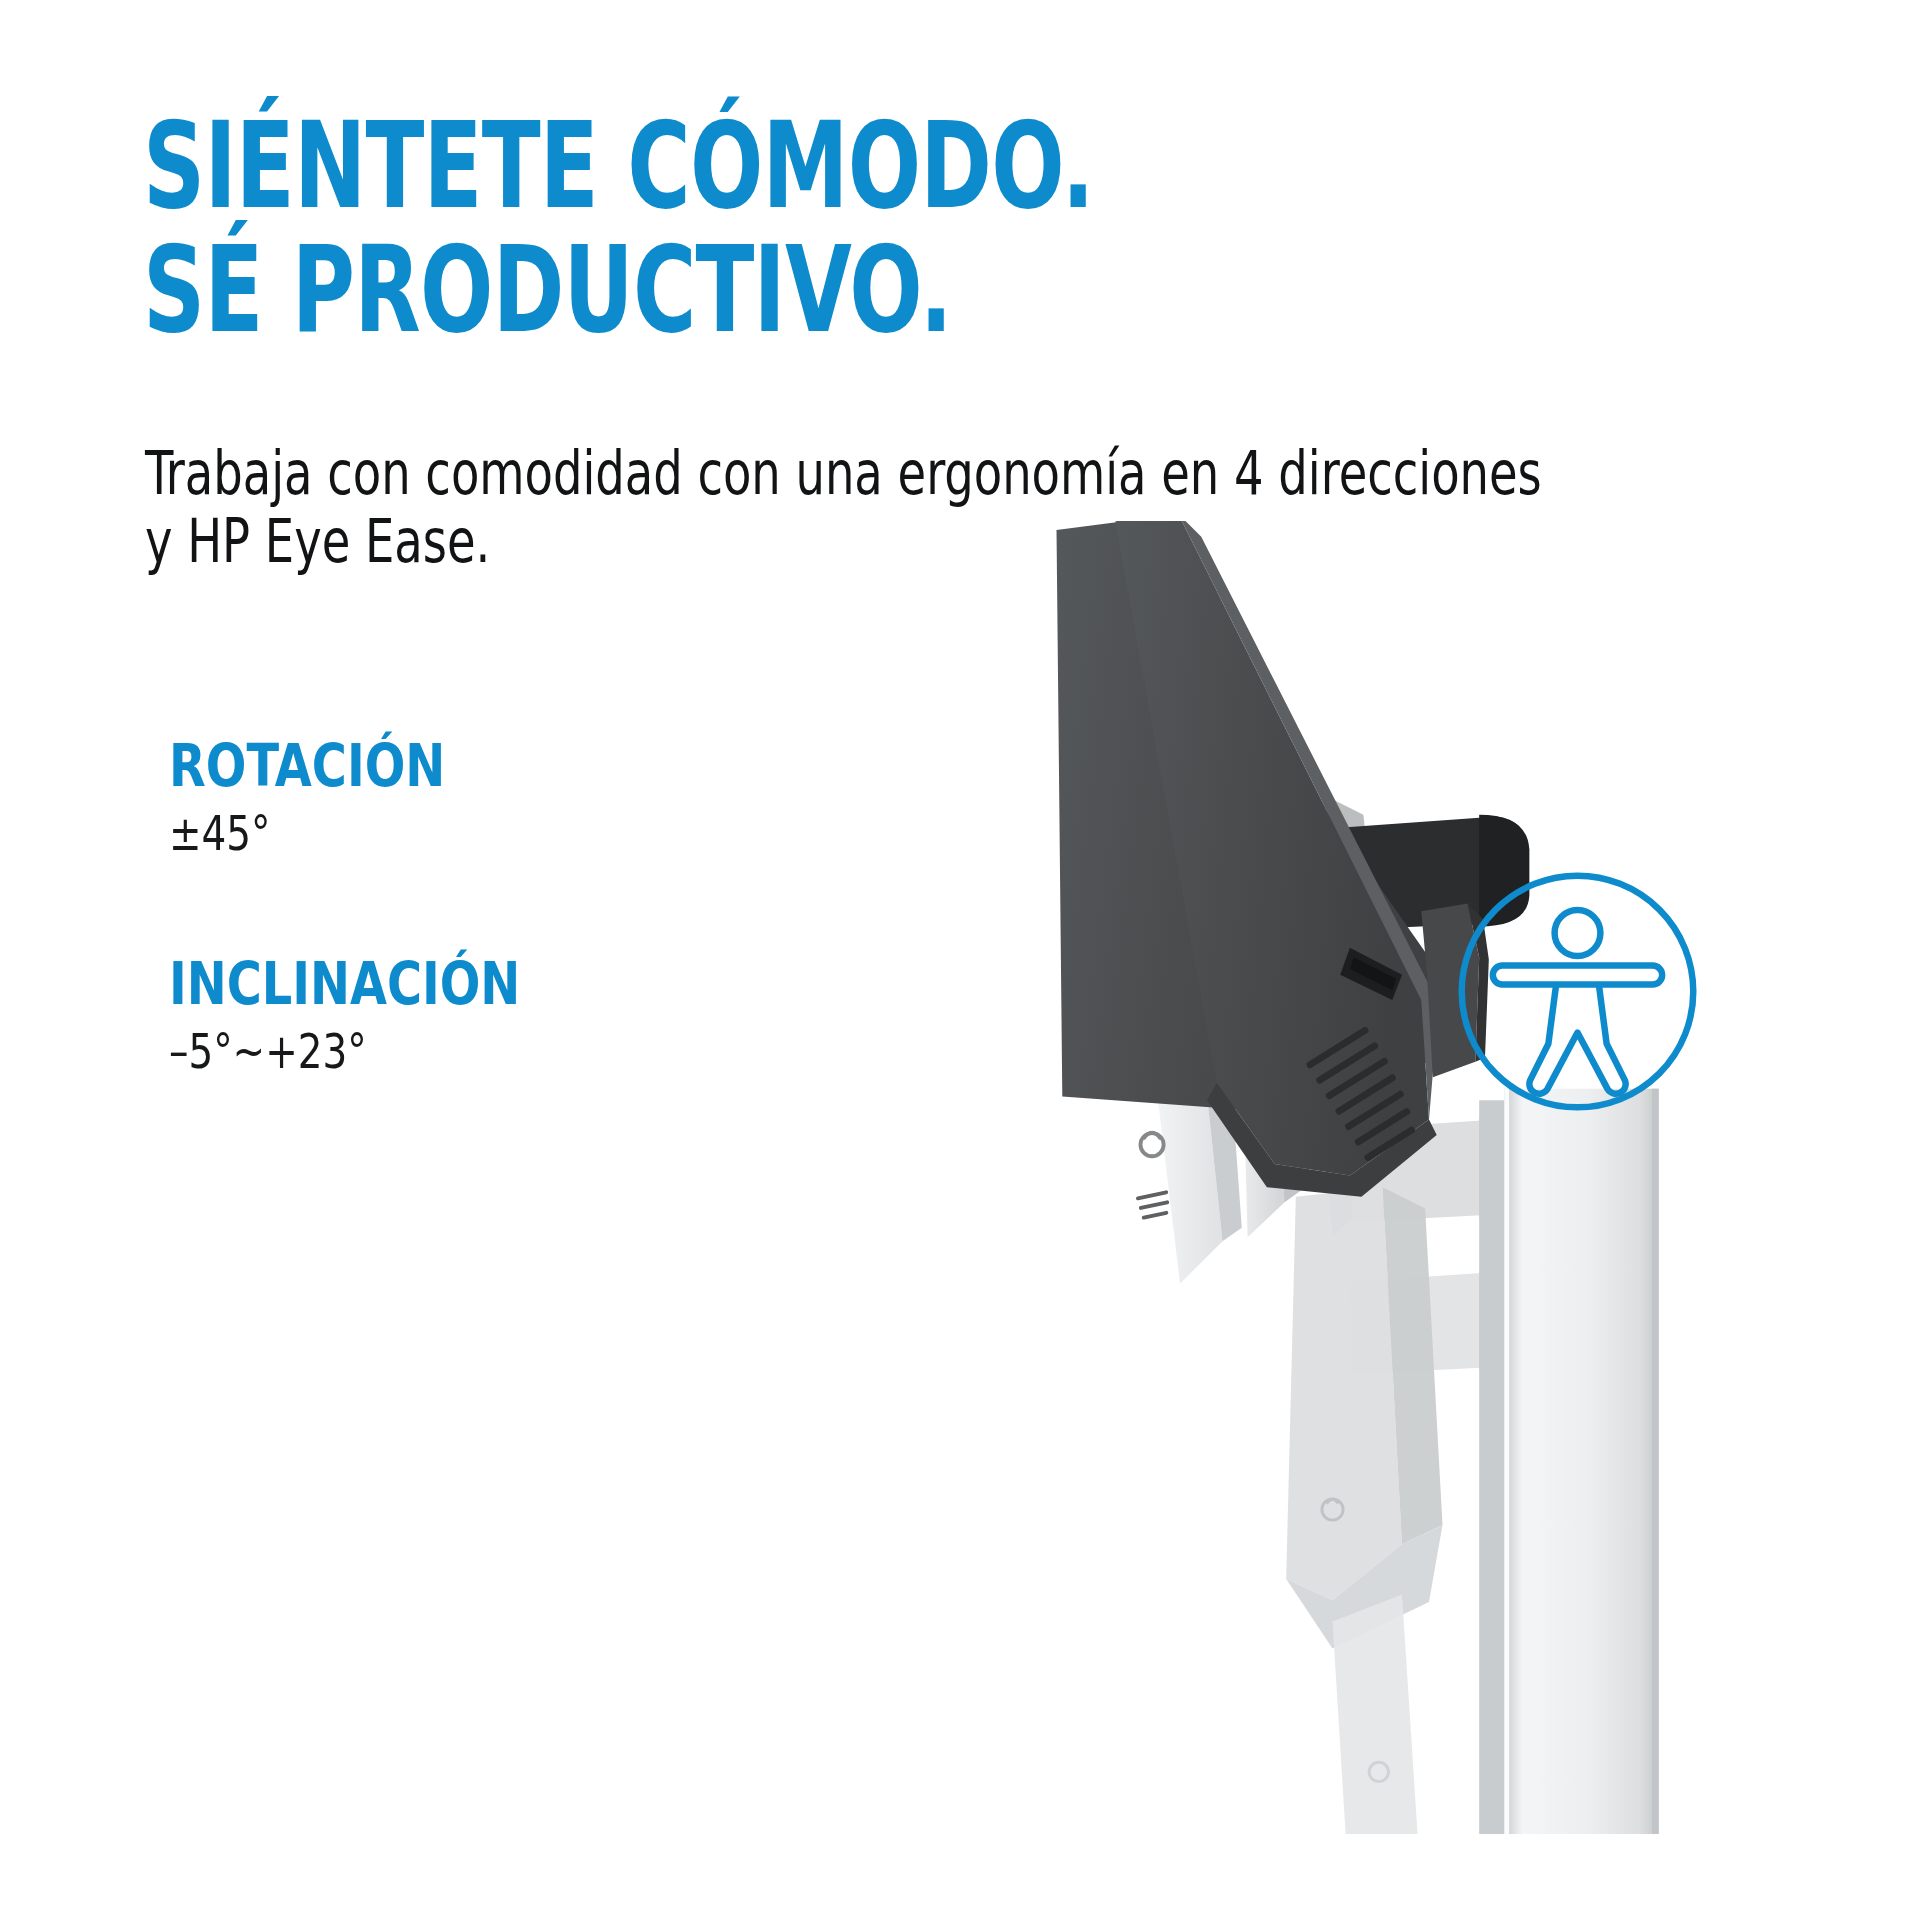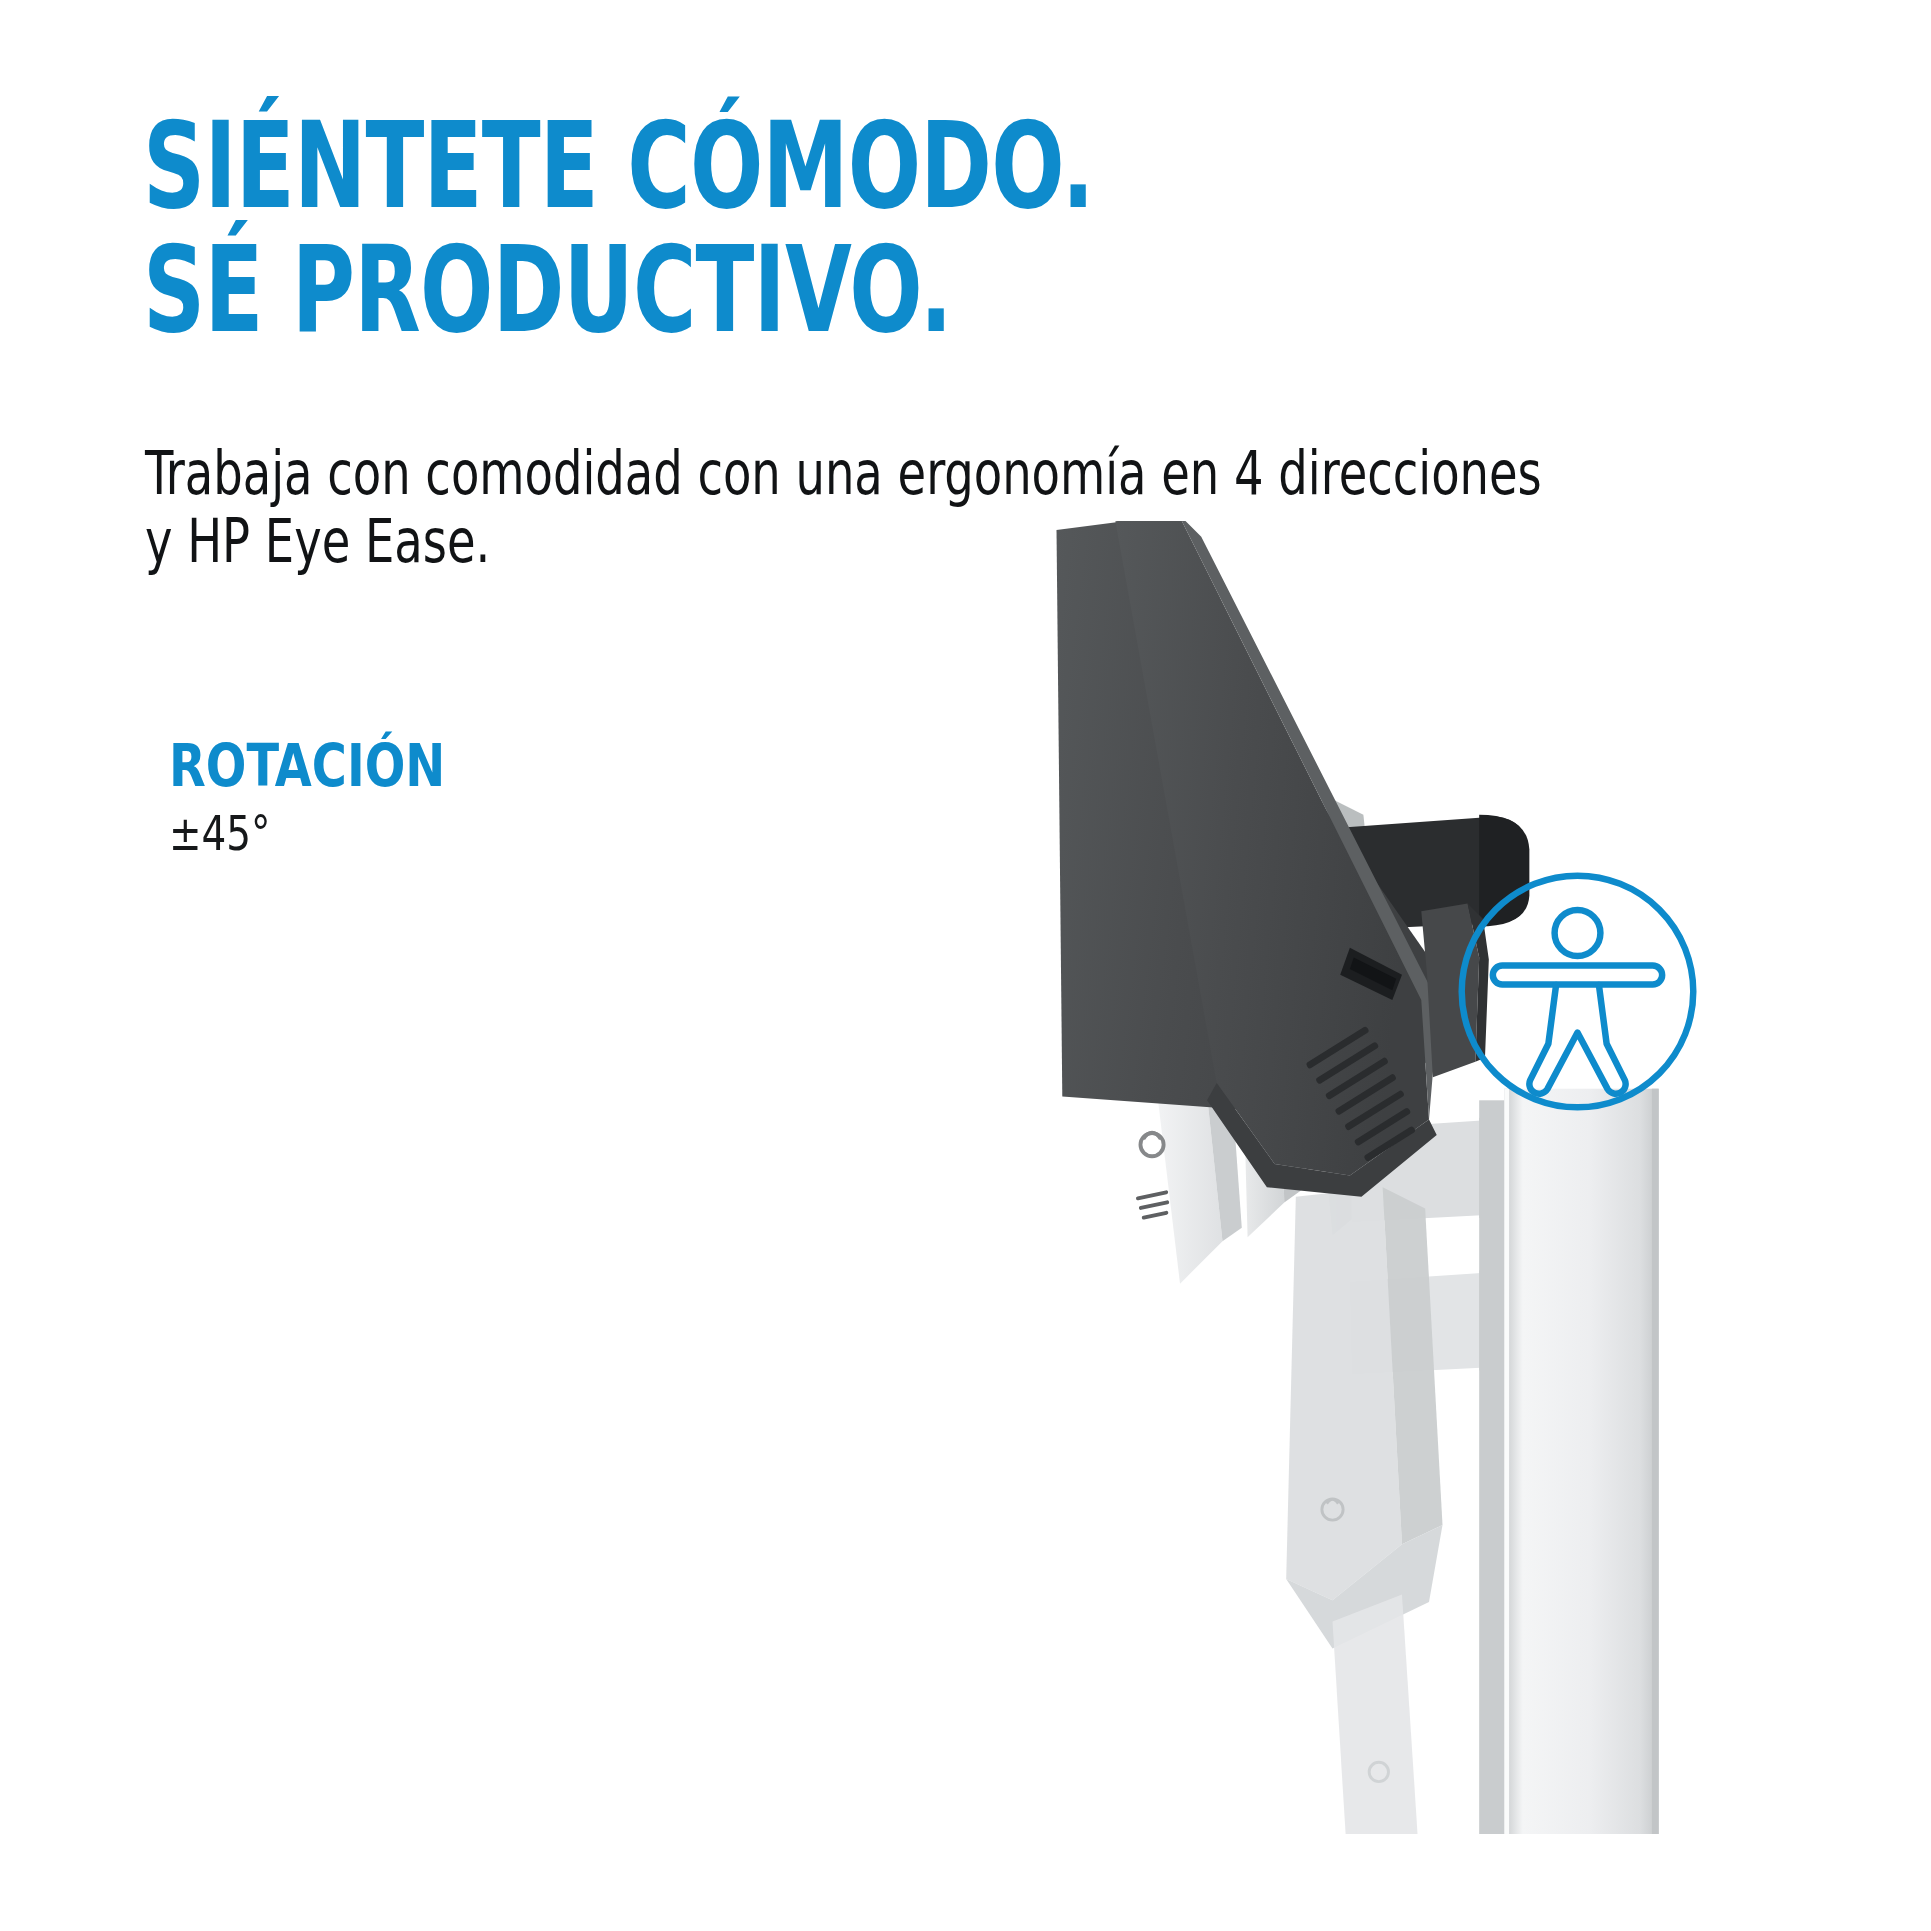--- a/index.html
+++ b/index.html
@@ -111,20 +111,24 @@
 
   <div class="specs">
 
     <div class="spec-item">
       <div class="spec-title">ROTACIÓN</div>
       <div class="spec-value">±45°</div>
     </div>
 
 
 
+    <div class="spec-item">
+      <div class="spec-title">INCLINACIÓN</div>
+      <div class="spec-value">–5°~+23°</div>
+    </div>
 
   </div>
 
   <div class="product">
     <svg viewBox="0 0 800 1360" xmlns="http://www.w3.org/2000/svg">
       <defs>
         <linearGradient id="gPanel" x1="0" y1="0" x2="1" y2="0.2">
           <stop offset="0%" stop-color="#55585A"></stop>
           <stop offset="45%" stop-color="#4A4C4E"></stop>
           <stop offset="100%" stop-color="#3E4042"></stop>

